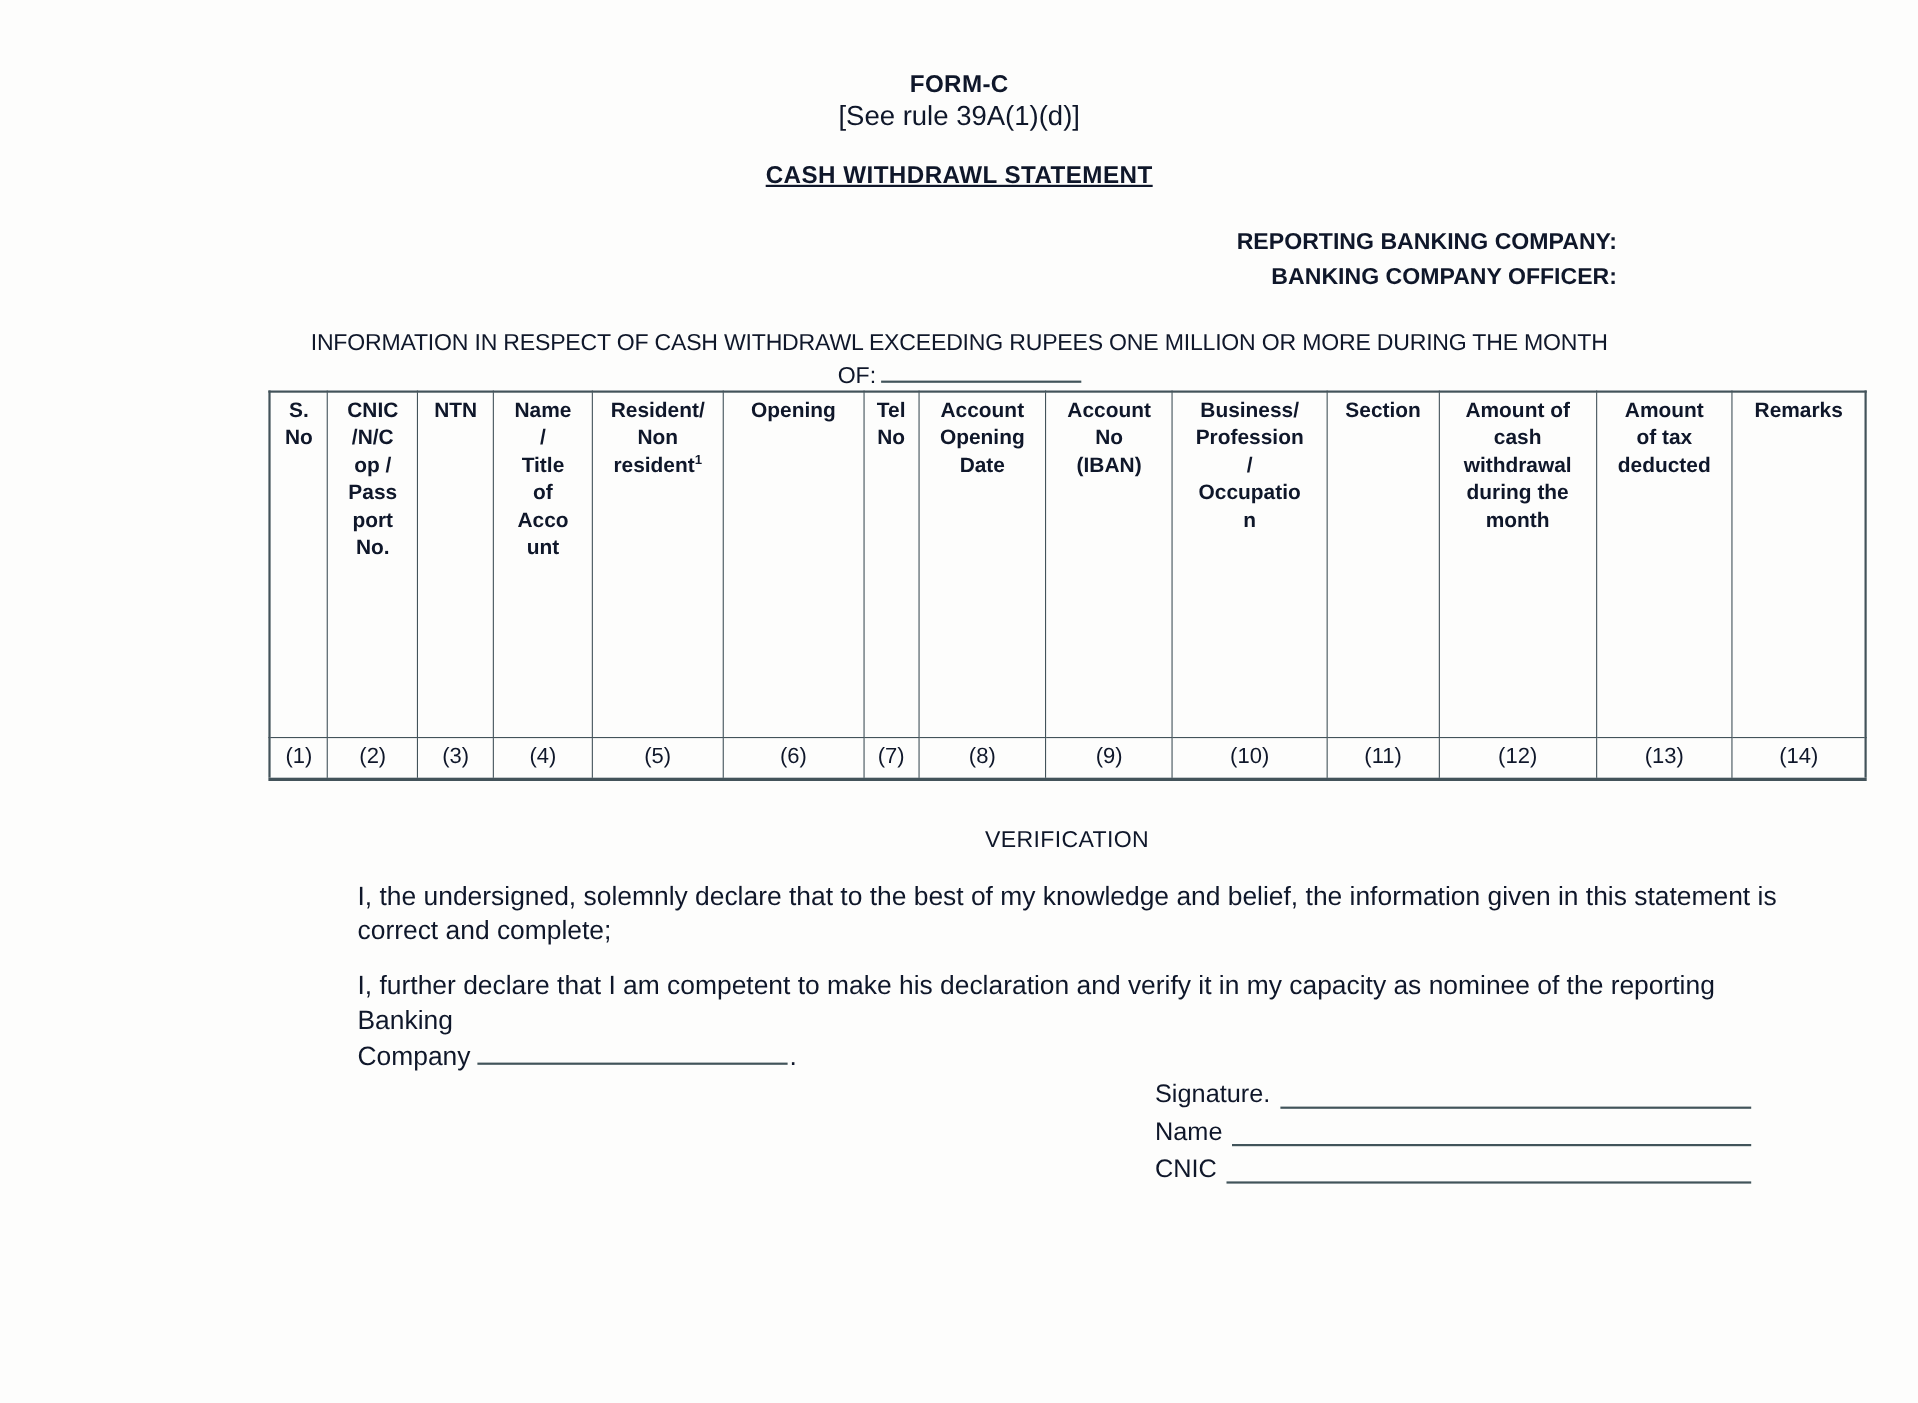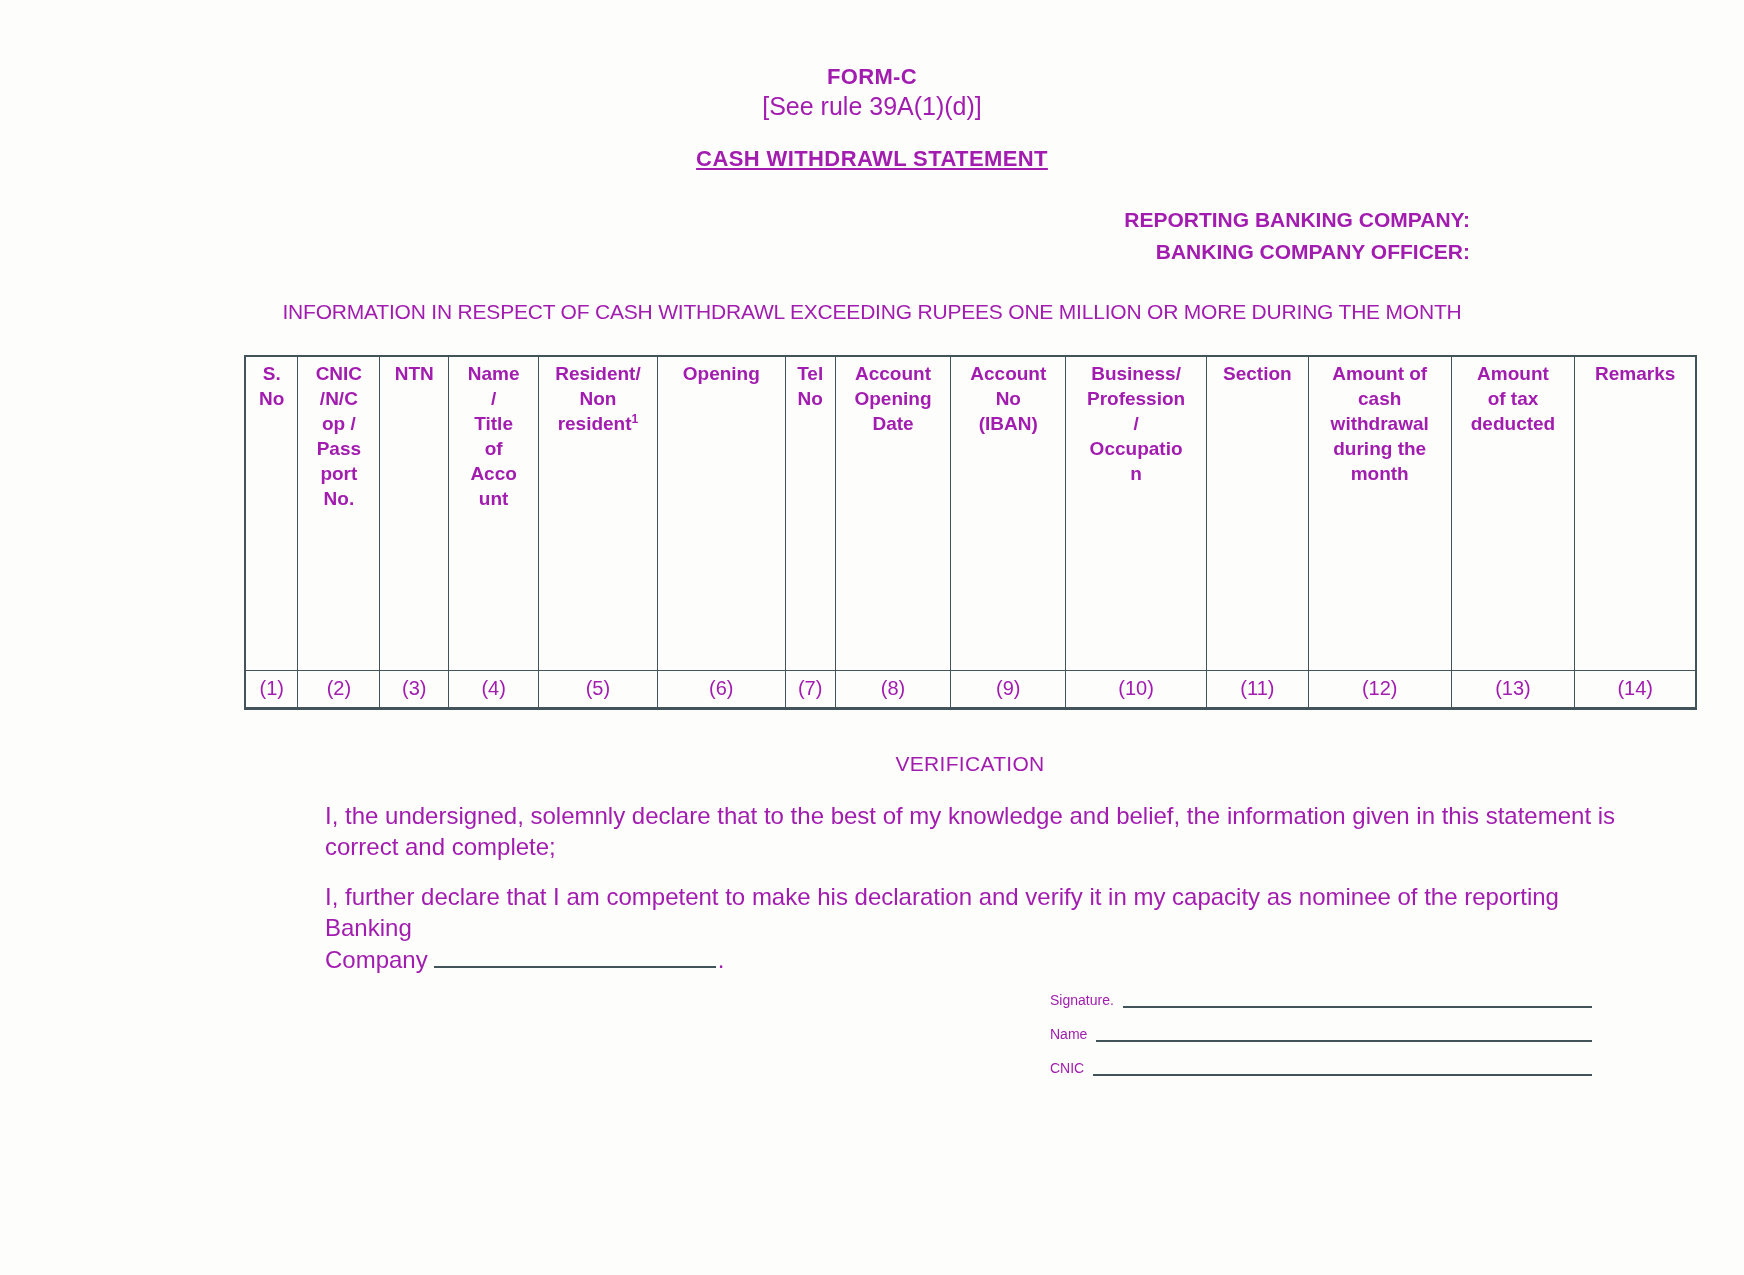--- a/index.html
+++ b/index.html
@@ -2,21 +2,21 @@
 <html><head>
 <meta charset="utf-8">
 <style>
   * { box-sizing: border-box; }
   html, body { margin: 0; padding: 0; background: #ffffff; }
   .page {
     position: relative;
     width: 1744px;
     height: 1275px;
     background: #fdfdfc;
-    color: #a21caf;
+    color: #0f172a;
     font-family: "Liberation Sans", sans-serif;
     overflow: hidden;
   }
   .centered { position: absolute; left: 0; width: 100%; text-align: center; }
   .blank-line {
     display: inline-block;
     border-bottom: 2px solid #41545a;
     height: 1.05em;
   }
   
@@ -62,21 +62,21 @@
     vertical-align: middle;
   }
   
   .verification-heading { position: absolute; left: 325px; width: 1290px; top: 752px; text-align: center; font-size: 21px; font-weight: normal; letter-spacing: .3px; }
   .para { position: absolute; left: 325px; width: 1295px; font-size: 24px; line-height: 31px; white-space: pre-line; }
   .para-1 { top: 800px; }
   .para-2 { top: 881px; }
   .para-2 .blank-line { width: 282px; margin: 0 2px 0 6px; vertical-align: baseline; }
   
   .signature-block { position: absolute; left: 1050px; top: 974px; width: 542px; }
-  .signature-row { display: flex; align-items: flex-end; height: 34px; font-size: 14px; text-align: center; }
+  .signature-row { display: flex; align-items: flex-end; height: 34px; font-size: 23px; text-align: center; }
   .signature-row .sig-label { white-space: nowrap; margin-right: 9px; }
   .signature-row .blank-line { flex: 1; }
 </style>
 </head>
 <body>
 
 <div class="page">
 
   <div class="centered form-code">FORM-C</div>
   <div class="centered rule-ref">[See rule 39A(1)(d)]</div>
@@ -87,20 +87,21 @@
       <span class="field-label">REPORTING BANKING COMPANY:</span>
       <span class="blank-line"></span>
     </div>
     <div class="field-row">
       <span class="field-label">BANKING COMPANY OFFICER:</span>
       <span class="blank-line"></span>
     </div>
   </div>
 
   <div class="centered statement-line">INFORMATION IN RESPECT OF  CASH WITHDRAWL EXCEEDING RUPEES ONE MILLION OR MORE DURING THE MONTH</div>
+  <div class="centered of-line"><span>OF:</span><span class="blank-line"></span></div>
 
   <table class="withdrawal-table">
     <colgroup>
       <col style="width:3.65%">
         <col style="width:5.64%">
         <col style="width:4.75%">
         <col style="width:6.19%">
       <col style="width:8.19%">
         <col style="width:8.81%">
         <col style="width:3.44%">

